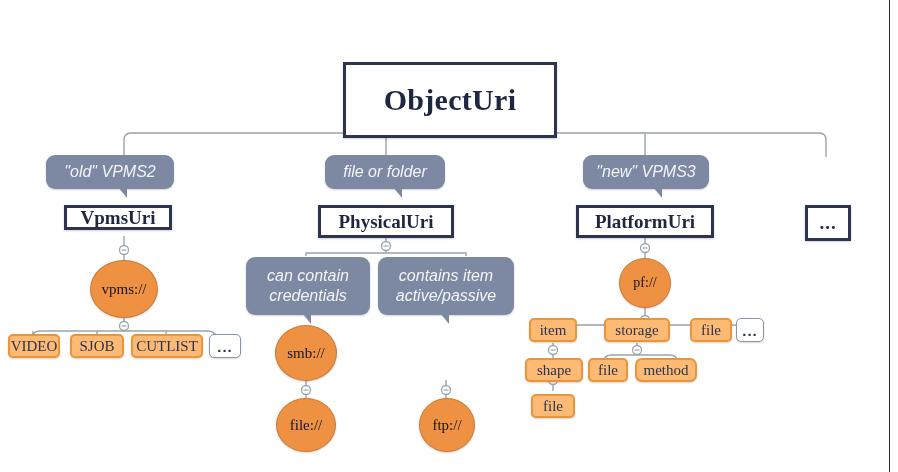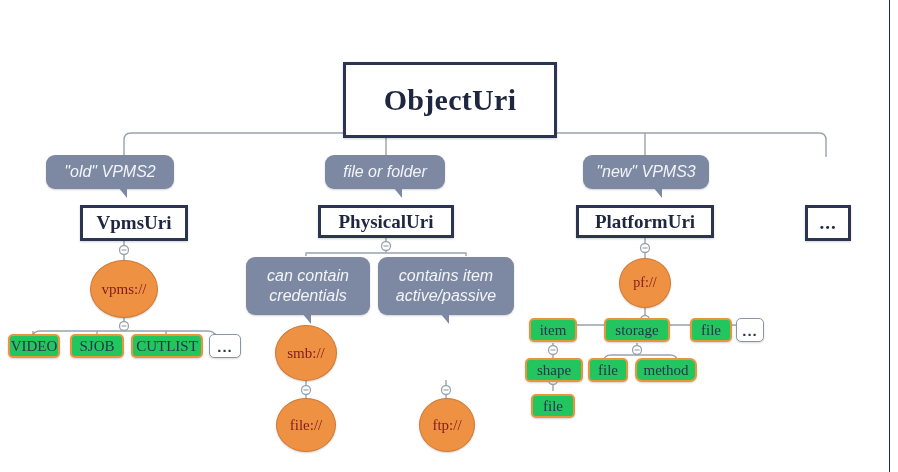--- a/index.html
+++ b/index.html
@@ -38,27 +38,27 @@
   }
   .callout .tail{
     position:absolute;bottom:-9px;width:0;height:0;
     border-left:9px solid transparent;border-right:0 solid transparent;
     border-top:11px solid #7d89a3;
   }
 
   
   .ell{
     background:#ef9142;border:1px solid #cf7a33;border-radius:50%;
-    font-family:"Liberation Serif",serif;color:#7f1d1d;font-size:15px;
+    font-family:"Liberation Serif",serif;color:#0f172a;font-size:15px;
     box-shadow:0 1px 2px rgba(0,0,0,.18);
   }
 
   
   .leaf{
-    background:#22c55e;border:2px solid #e8963c;border-radius:5px;
+    background:#fdba74;border:2px solid #e8963c;border-radius:5px;
     font-family:"Liberation Serif",serif;color:#2b3450;font-size:15px;
     box-shadow:0 1px 2px rgba(0,0,0,.18);
   }
   .leafdots{
     background:#ffffff;border:1.5px solid #8b95a8;border-radius:5px;
     color:#2b3450;font-size:15px;font-weight:bold;letter-spacing:1px;
     box-shadow:0 1px 2px rgba(0,0,0,.15);
   }
 </style>
 </head>
@@ -136,21 +136,21 @@
   </svg>
 
   <div class="node clsbox root" style="left:343px;top:62px;width:214px;height:76px;">
     <span>ObjectUri</span>
   </div>
 
   <div class="node callout" style="left:46px;top:155px;width:128px;height:34px;">
     <span>"old" VPMS2</span>
     <span class="tail" style="left:72px;"></span>
   </div>
-  <div class="node clsbox sub" style="left:80px;top:205px;width:108px;height:36px;align-items:center;">
+  <div class="node clsbox sub" style="left:64px;top:205px;width:108px;height:25px;align-items:center;">
     <span>VpmsUri</span>
   </div>
   <div class="node ell" style="left:90px;top:260px;width:68px;height:58px;">
     <span>vpms://</span>
   </div>
 
   <div class="node leaf" style="left:8px;top:334px;width:52px;height:24px;">
     <span>VIDEO</span>
   </div>
   <div class="node leaf" style="left:70px;top:334px;width:54px;height:24px;">

